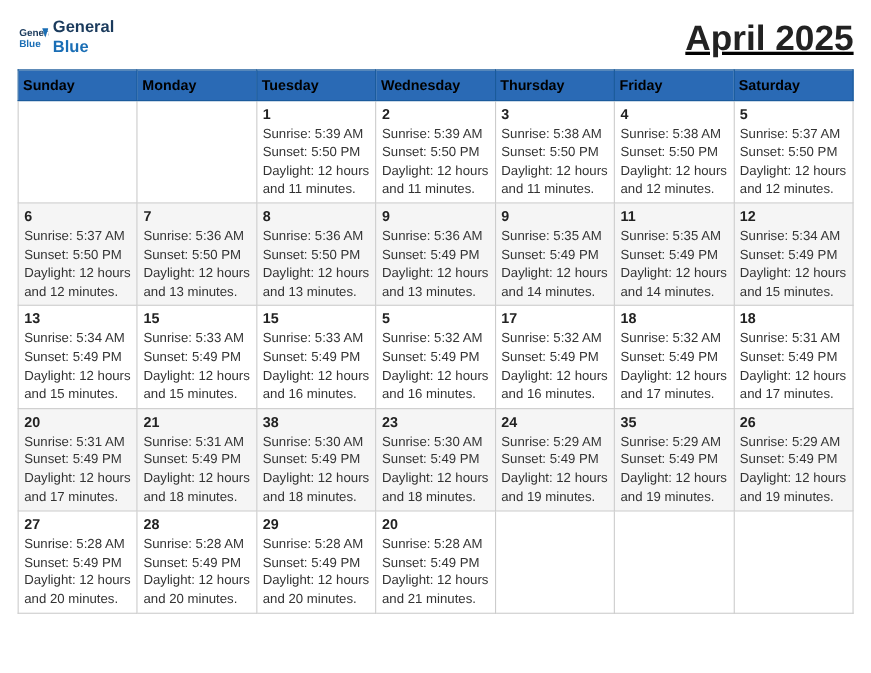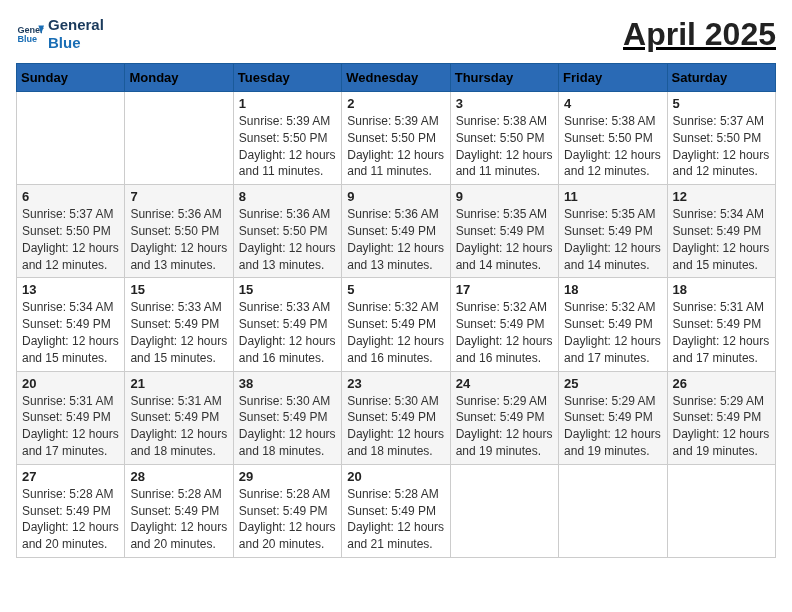--- a/index.html
+++ b/index.html
@@ -263,21 +263,21 @@
 Sunset: 5:49 PM
 Daylight: 12 hours and 18 minutes.</div>
         </td>
         <td>
           <span class="day-number">24</span>
           <div class="day-info">Sunrise: 5:29 AM
 Sunset: 5:49 PM
 Daylight: 12 hours and 19 minutes.</div>
         </td>
         <td>
-          <span class="day-number">25</span>
+          <span class="day-number">35</span>
           <div class="day-info">Sunrise: 5:29 AM
 Sunset: 5:49 PM
 Daylight: 12 hours and 19 minutes.</div>
         </td>
         <td>
           <span class="day-number">26</span>
           <div class="day-info">Sunrise: 5:29 AM
 Sunset: 5:49 PM
 Daylight: 12 hours and 19 minutes.</div>
         </td>

